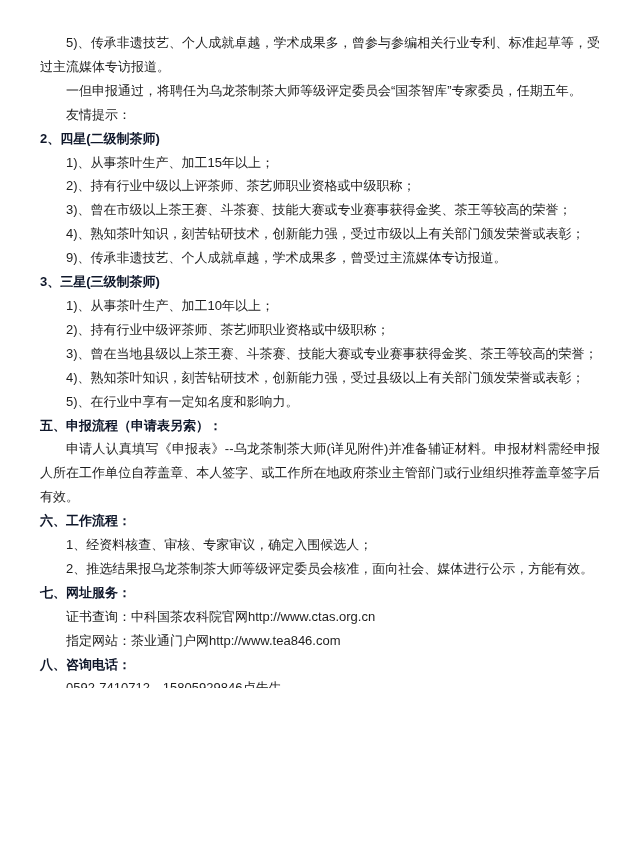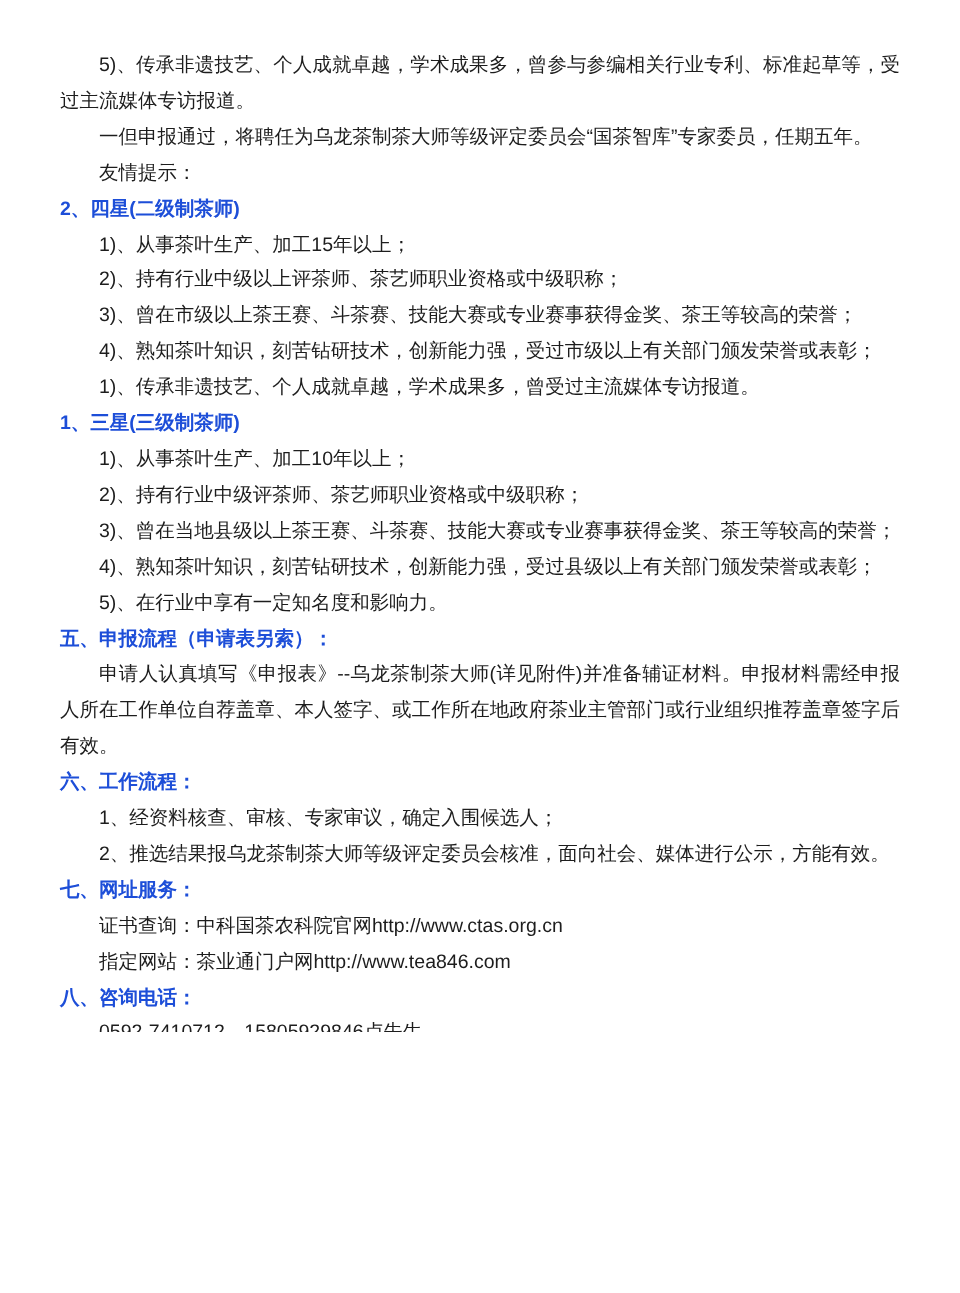--- a/index.html
+++ b/index.html
@@ -18,21 +18,21 @@
     width: 560px;
     font-size: 13px;
     line-height: 23.9px;
     color: #1d1d1d;
     text-align: justify;
   }
   .content p, .content div { margin: 0; padding: 0; }
   .para { text-indent: 2em; }
   .sec {
     font-weight: bold;
-    color: #1d4ed8;
+    color: #0f172a;
     font-size: 13px;
   }
   .footer-org, .footer-date {
     position: absolute;
     right: 40px;
     font-family: "Liberation Serif", "DejaVu Serif", serif;
     font-size: 13.5px;
     color: #262626;
     white-space: pre;
   }
@@ -54,23 +54,23 @@
   <div class="content">
     <p class="para">5)、传承非遗技艺、个人成就卓越，学术成果多，曾参与参编相关行业专利、标准起草等，受过主流媒体专访报道。</p>
     <p class="para">一但申报通过，将聘任为乌龙茶制茶大师等级评定委员会“国茶智库”专家委员，任期五年。</p>
     <p class="para">友情提示：</p>
 
     <div class="sec">2、四星(二级制茶师)</div>
     <p class="para">1)、从事茶叶生产、加工15年以上；</p>
     <p class="para">2)、持有行业中级以上评茶师、茶艺师职业资格或中级职称；</p>
     <p class="para">3)、曾在市级以上茶王赛、斗茶赛、技能大赛或专业赛事获得金奖、茶王等较高的荣誉；</p>
     <p class="para">4)、熟知茶叶知识，刻苦钻研技术，创新能力强，受过市级以上有关部门颁发荣誉或表彰；</p>
-    <p class="para">1)、传承非遗技艺、个人成就卓越，学术成果多，曾受过主流媒体专访报道。</p>
+    <p class="para">9)、传承非遗技艺、个人成就卓越，学术成果多，曾受过主流媒体专访报道。</p>
 
-    <div class="sec">1、三星(三级制茶师)</div>
+    <div class="sec">3、三星(三级制茶师)</div>
     <p class="para">1)、从事茶叶生产、加工10年以上；</p>
     <p class="para">2)、持有行业中级评茶师、茶艺师职业资格或中级职称；</p>
     <p class="para">3)、曾在当地县级以上茶王赛、斗茶赛、技能大赛或专业赛事获得金奖、茶王等较高的荣誉；</p>
     <p class="para">4)、熟知茶叶知识，刻苦钻研技术，创新能力强，受过县级以上有关部门颁发荣誉或表彰；</p>
     <p class="para">5)、在行业中享有一定知名度和影响力。</p>
 
     <div class="sec">五、申报流程（申请表另索）：</div>
     <p class="para">申请人认真填写《申报表》--乌龙茶制茶大师(详见附件)并准备辅证材料。申报材料需经申报人所在工作单位自荐盖章、本人签字、或工作所在地政府茶业主管部门或行业组织推荐盖章签字后有效。</p>
 
     <div class="sec">六、工作流程：</div>

